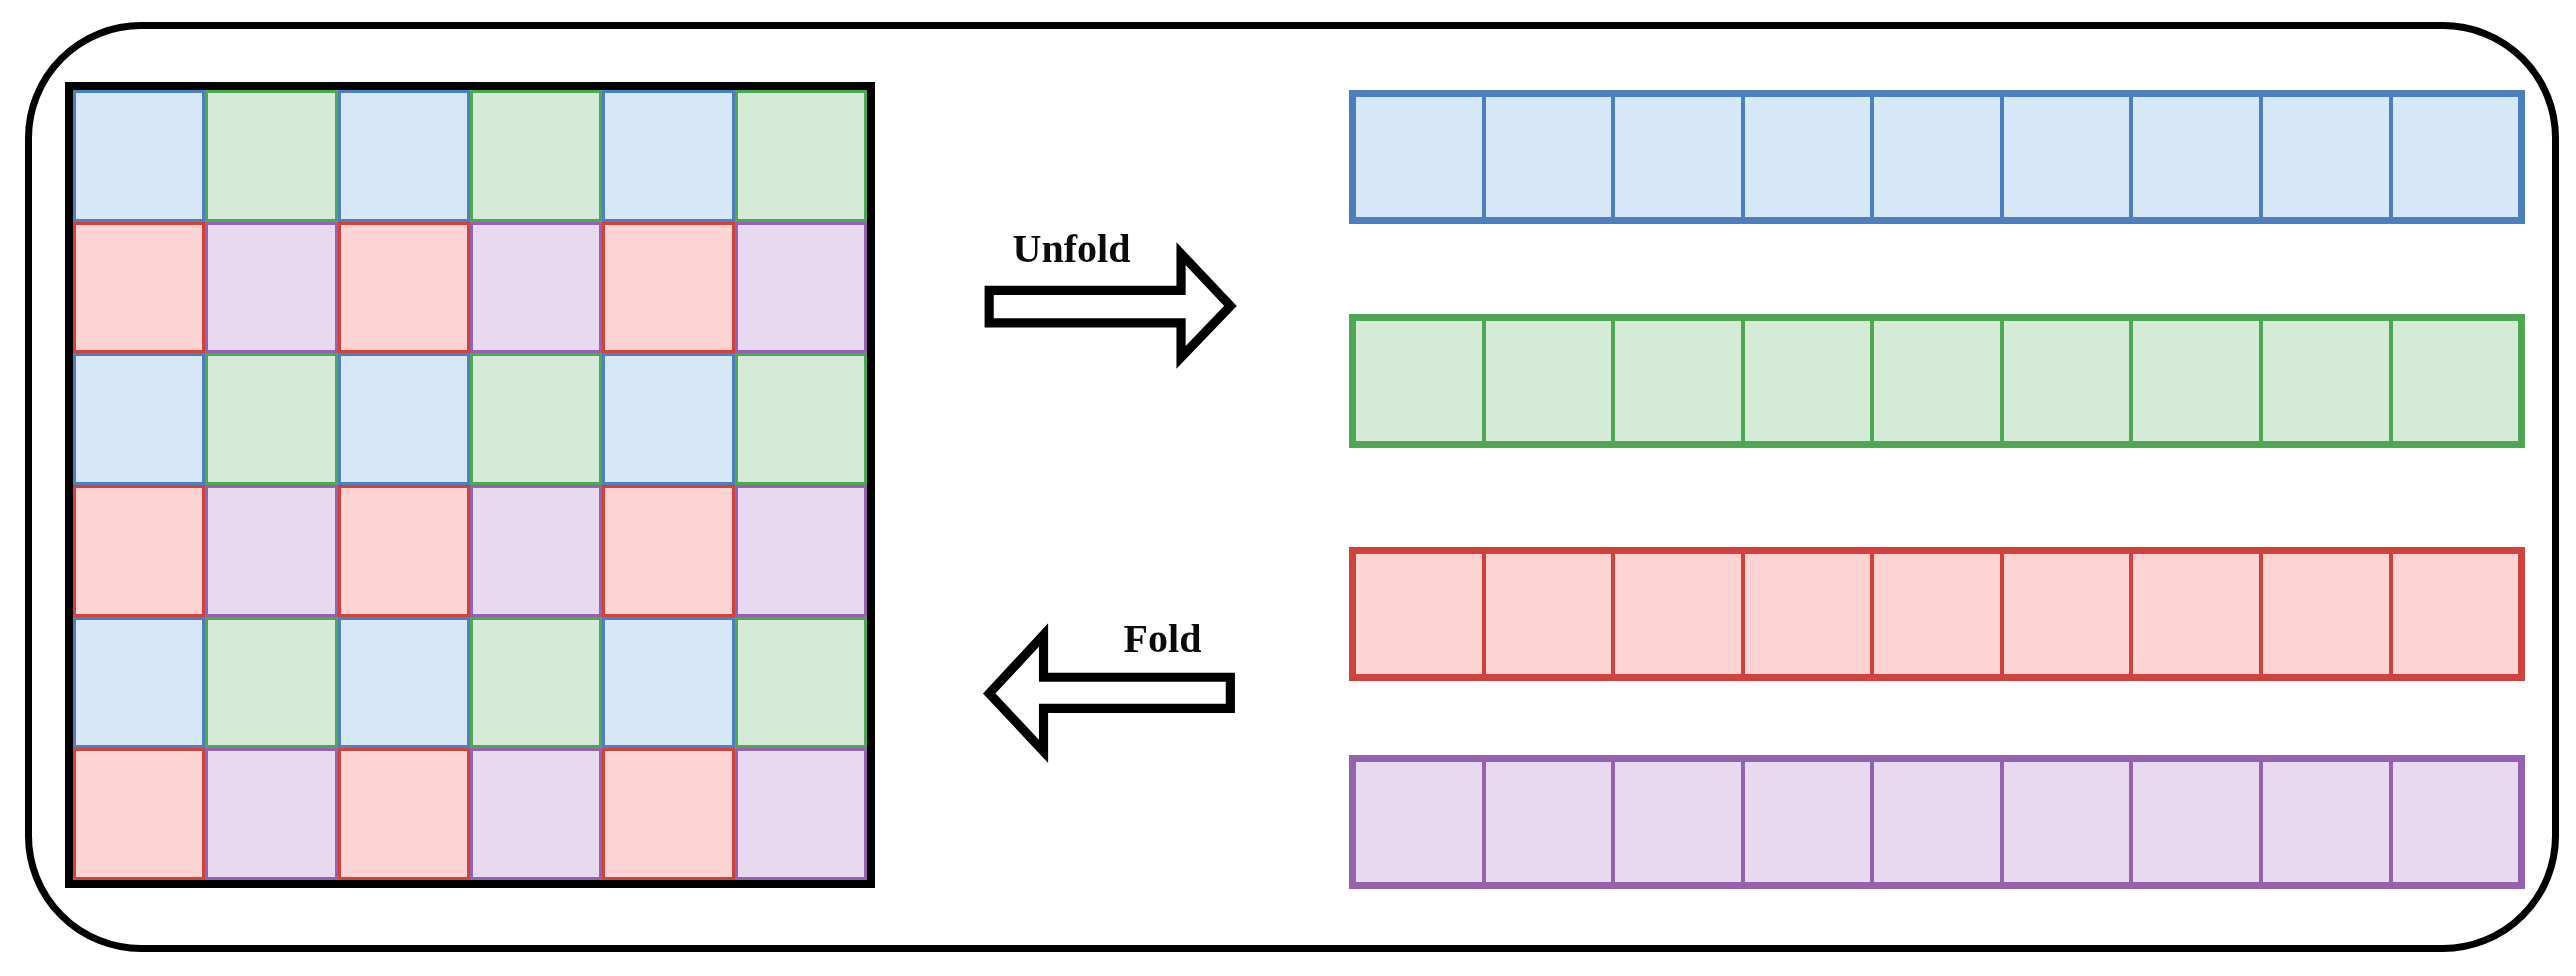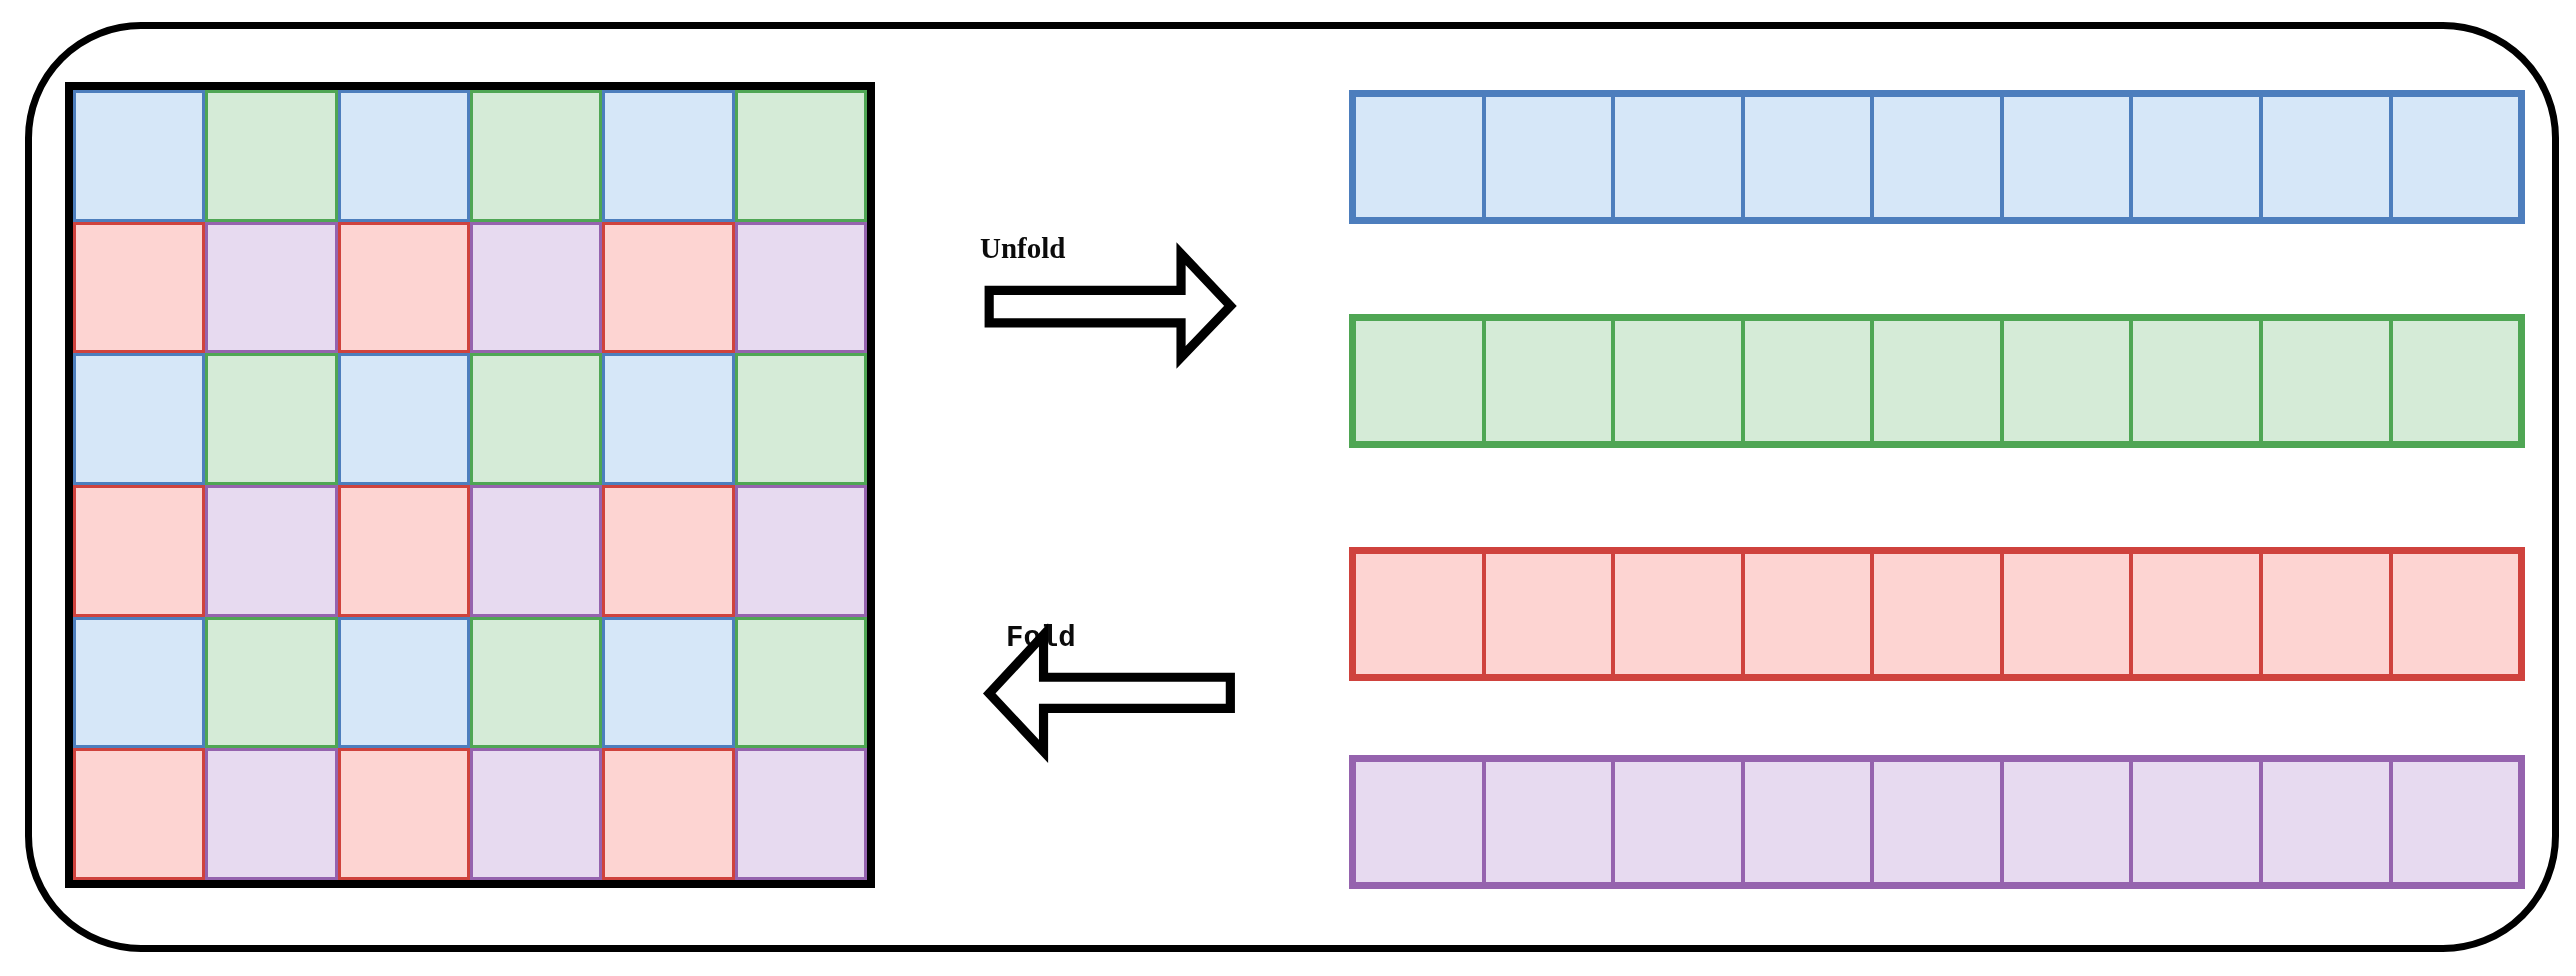--- a/index.html
+++ b/index.html
@@ -63,27 +63,28 @@
   .strip.green {border-color:var(--green-border);}
   .strip.red   {border-color:var(--red-border);}
   .strip.purple{border-color:var(--purple-border);}
   
   .arrow-svg{position:absolute;overflow:visible;}
   .unfold-arrow{left:980px;top:241px;width:261px;height:127px;}
   .fold-arrow{left:980px;top:623px;width:261px;height:141px;}
   .arrow-label{
     position:absolute;
     font-weight:bold;
-    font-size:29px;
+    font-size:40px;
     line-height:41px;
     color:#0b0b0b;
+    text-align:center;
     letter-spacing:0px;
   }
   .unfold-label{left:980px;top:228px;width:183px;}
-  .fold-label{left:1006px;top:618px;width:169px;font-family:Liberation Mono, monospace;}
+  .fold-label{left:1078px;top:618px;width:169px;}
 </style>
 </head>
 <body>
 
 <div class="canvas">
 
   <div class="frame"></div>
 
   <div class="patch-grid">
       <div class="cell blue"></div>

